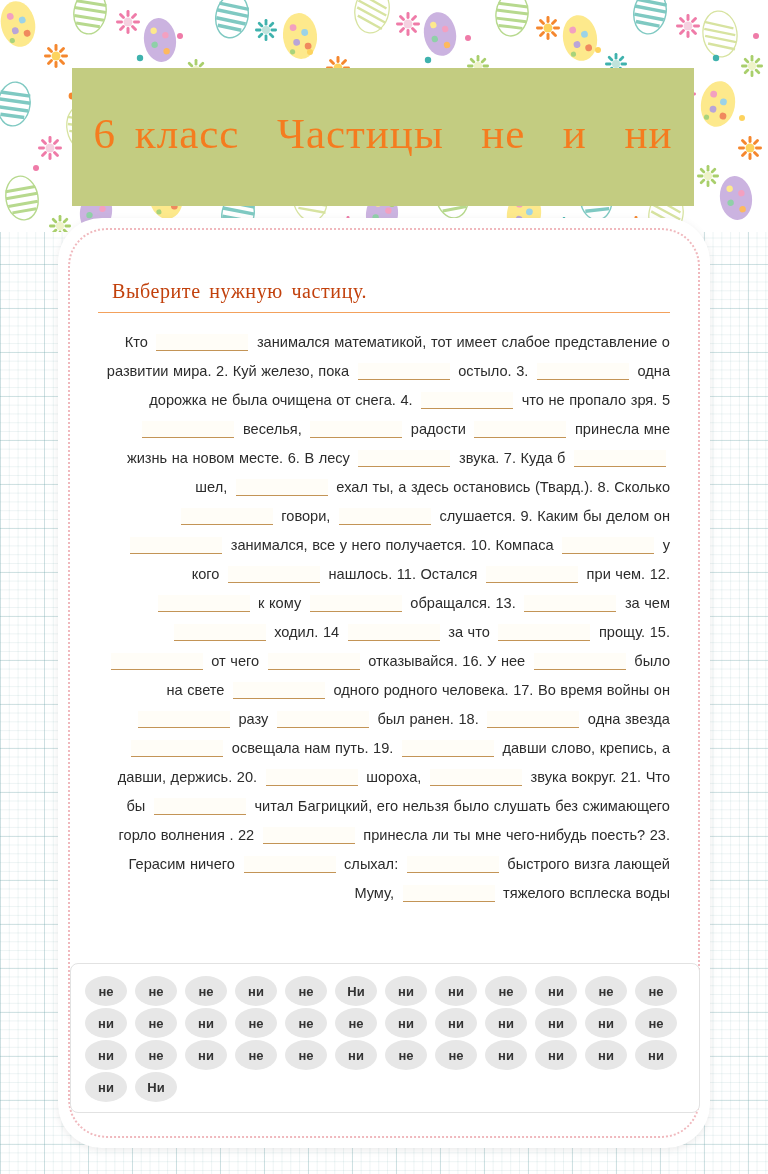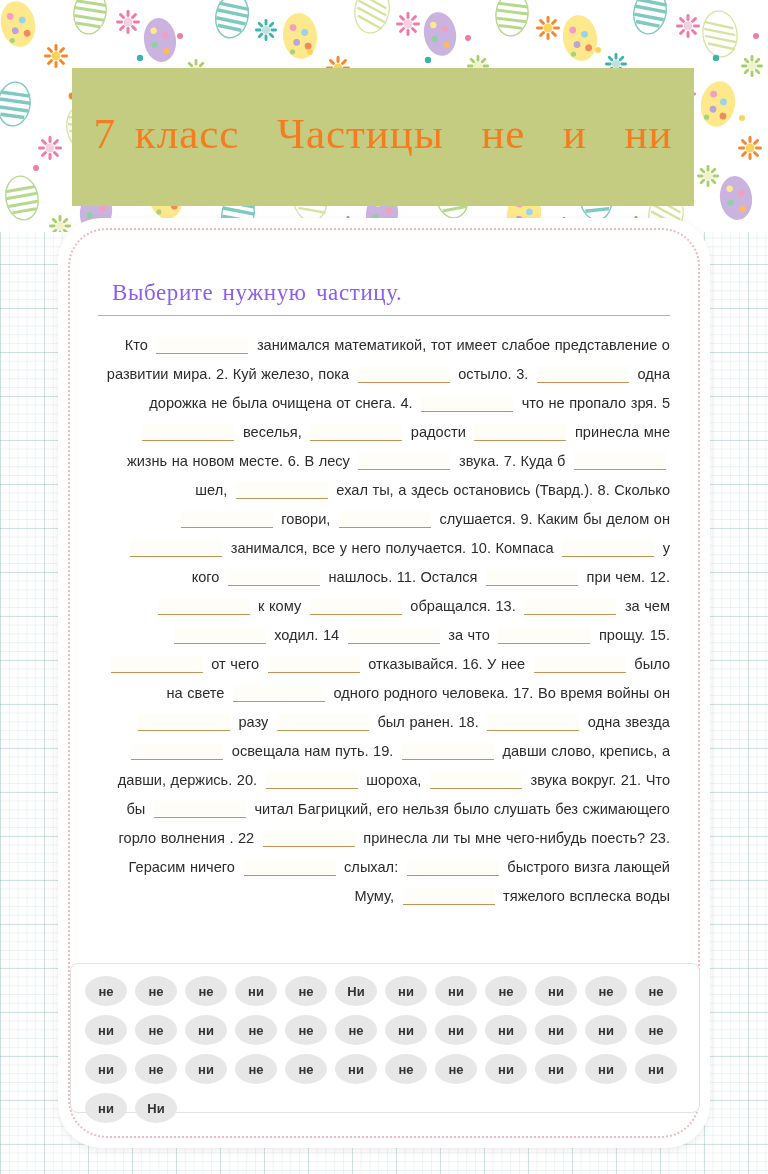--- a/index.html
+++ b/index.html
@@ -83,22 +83,22 @@
 
   #card-inner {
     position: absolute;
     left: 40px; top: 62px;
     width: 572px;
   }
 
   
   #instruction {
     font-family: "Liberation Serif", serif;
-    font-size: 23px;
-    color: #8b5cf6;
+    font-size: 20px;
+    color: #c2410c;
     letter-spacing: 0.6px;
     word-spacing: 3px;
     padding-left: 14px;
     padding-bottom: 9px;
   }
   #instruction-rule {
     height: 1px;
     background: #f3a15c;
     margin-bottom: 15px;
   }
@@ -126,21 +126,21 @@
   #word-bank {
     position: absolute;
     left: 70px; top: 963px;
     width: 630px; height: 150px;
     background: #ffffff;
     border: 1px solid #e2e2e2;
     border-radius: 8px;
     padding: 12px 10px 10px 14px;
     z-index: 6;
   }
-  #chip-rows { display: flex; flex-direction: column; gap: 9px; }
+  #chip-rows { display: flex; flex-direction: column; gap: 2px; }
   .chip-row { display: flex; gap: 8px; }
   .chip {
     width: 42px;
     height: 30px;
     border-radius: 50%;
     background: #e7e7e7;
     color: #333333;
     font-family: "Liberation Sans", sans-serif;
     font-size: 13px;
     font-weight: bold;
@@ -345,21 +345,21 @@
         <circle cx="166" cy="118" r="3"></circle>
         <circle cx="310" cy="52" r="3"></circle>
         <circle cx="454" cy="118" r="3"></circle>
         <circle cx="598" cy="50" r="3"></circle>
         <circle cx="742" cy="118" r="3"></circle>
       </g>
   </svg>
 </div>
 
 <div id="title-banner">
-  <div id="title-text">7 класс  Частицы  не  и  ни</div>
+  <div id="title-text">6 класс  Частицы  не  и  ни</div>
 </div>
 
 <div id="worksheet-card">
   <div id="card-dotted-border"></div>
 
   <div id="card-inner">
     <div id="instruction">Выберите нужную частицу.</div>
     <div id="instruction-rule"></div>
     <div id="exercise-body"><span>Кто </span><span class="blank"></span><span> занимался математикой, тот имеет слабое представление о развитии мира. 2. Куй железо, пока </span><span class="blank"></span><span> остыло. 3. </span><span class="blank"></span><span> одна дорожка не была очищена от снега. 4. </span><span class="blank"></span><span> что не пропало зря. 5 </span><span class="blank"></span><span> веселья, </span><span class="blank"></span><span> радости </span><span class="blank"></span><span> принесла мне жизнь на новом месте. 6. В лесу </span><span class="blank"></span><span> звука. 7. Куда б </span><span class="blank"></span><span> шел, </span><span class="blank"></span><span> ехал ты, а здесь остановись (Твард.). 8. Сколько </span><span class="blank"></span><span> говори, </span><span class="blank"></span><span> слушается. 9. Каким бы делом он </span><span class="blank"></span><span> занимался, все у него получается. 10. Компаса </span><span class="blank"></span><span> у кого </span><span class="blank"></span><span> нашлось. 11. Остался </span><span class="blank"></span><span> при чем. 12. </span><span class="blank"></span><span> к кому </span><span class="blank"></span><span> обращался. 13. </span><span class="blank"></span><span> за чем </span><span class="blank"></span><span> ходил. 14 </span><span class="blank"></span><span> за что </span><span class="blank"></span><span> прощу. 15. </span><span class="blank"></span><span> от чего </span><span class="blank"></span><span> отказывайся. 16. У нее </span><span class="blank"></span><span> было на свете </span><span class="blank"></span><span> одного родного человека. 17. Во время войны он </span><span class="blank"></span><span> разу </span><span class="blank"></span><span> был ранен. 18. </span><span class="blank"></span><span> одна звезда </span><span class="blank"></span><span> освещала нам путь. 19. </span><span class="blank"></span><span> давши слово, крепись, а давши, держись. 20. </span><span class="blank"></span><span> шороха, </span><span class="blank"></span><span> звука вокруг. 21. Что бы </span><span class="blank"></span><span> читал Багрицкий, его нельзя было слушать без сжимающего горло волнения . 22 </span><span class="blank"></span><span> принесла ли ты мне чего-нибудь поесть? 23. Герасим ничего </span><span class="blank"></span><span> слыхал: </span><span class="blank"></span><span> быстрого визга лающей Муму, </span><span class="blank"></span><span> тяжелого всплеска воды</span></div>
   </div>

